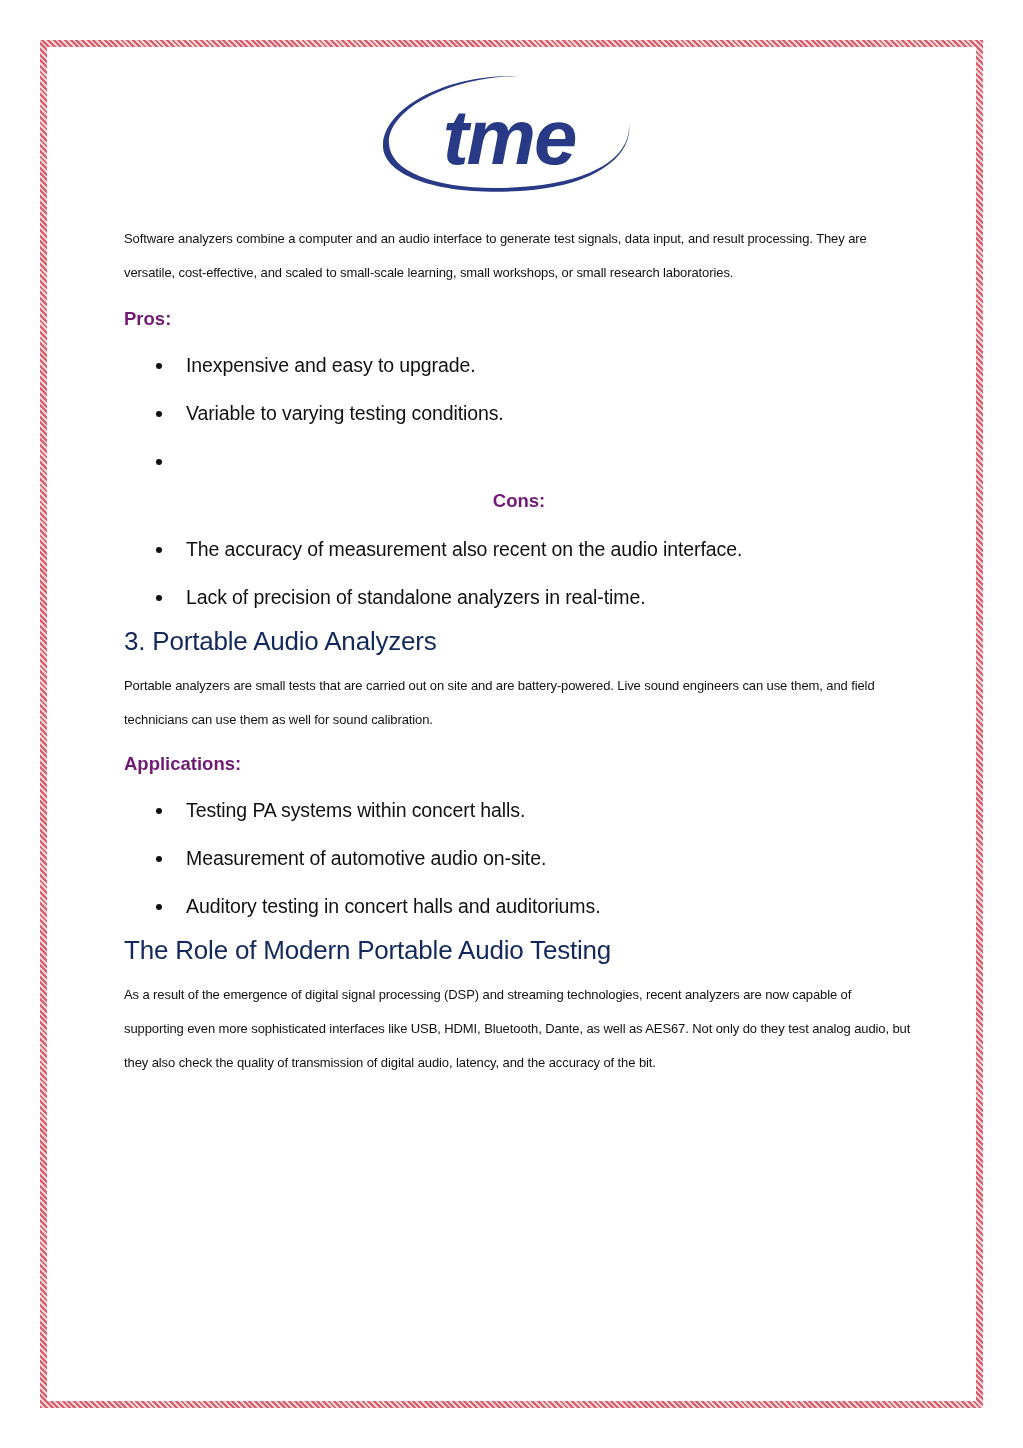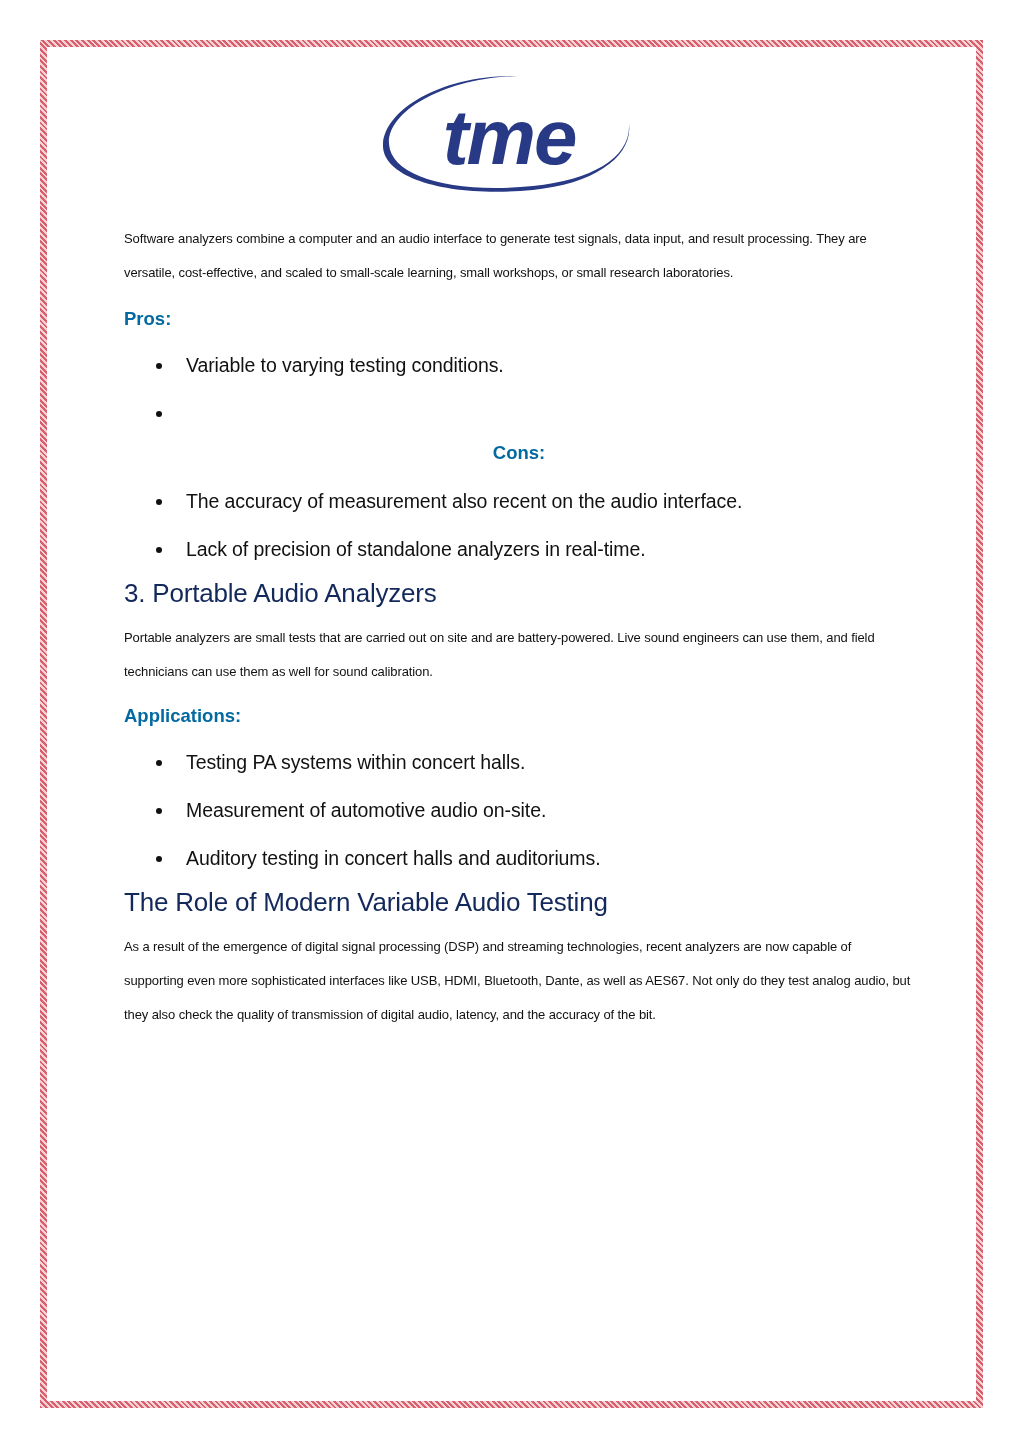--- a/index.html
+++ b/index.html
@@ -9,56 +9,57 @@
       box-sizing: border-box;
       border: 7px solid transparent;
       border-image: repeating-linear-gradient(45deg, #d8606c 0px, #d8606c 2px, #f6d2d6 2px, #f6d2d6 4px) 7;
     }
     .logo { position: absolute; left: 383px; top: 72px; width: 255px; height: 120px; }
     .content {
       position: absolute; left: 124px; top: 222px; width: 790px;
       font-family: "Liberation Sans", sans-serif; color: #111111;
     }
     p.body { font-size: 13px; line-height: 34px; margin: 0; letter-spacing: -0.1px; }
-    .label { color: #0369a1; font-weight: bold; font-size: 18.5px; margin: 0; }
+    .label { color: #701a75; font-weight: bold; font-size: 18.5px; margin: 0; }
     h2.sec { color: #13285b; font-weight: normal; font-size: 26px; margin: 0; letter-spacing: -0.2px; }
     ul.bl { list-style: none; margin: 0; padding: 0; }
     ul.bl li { position: relative; padding-left: 62px; font-size: 19.5px; line-height: 30px; height: 48px; letter-spacing: -0.1px; }
     ul.bl li .dot { position: absolute; left: 32px; top: 13px; width: 6px; height: 6px; border-radius: 50%; background: #111; }
   </style>
 </head>
 <body>
 
 <div class="page-border"></div>
 
 <svg class="logo" viewBox="0 0 255 120">
   <path d="M135 4 C 60 6, 4 40, 6 72 C 8 105, 70 122, 150 114 C 210 108, 248 85, 246 52 C 250 84, 212 112, 150 118 C 65 126, -2 106, 0 72 C 2 36, 62 2, 135 4 Z" fill="#283a85"></path>
   <text x="126" y="92" text-anchor="middle" font-family="'Liberation Sans', sans-serif" font-size="78" font-weight="bold" font-style="italic" fill="#283a85" letter-spacing="-2">tme</text>
 </svg>
 
 <div class="content">
   <p class="body">Software analyzers combine a computer and an audio interface to generate test signals, data input, and result processing. They are versatile, cost-effective, and scaled to small-scale learning, small workshops, or small research laboratories.</p>
 
   <p class="label" style="margin-top:18px;">Pros:</p>
   <ul class="bl" style="margin-top:20px;">
+    <li><span class="dot"></span><span>Inexpensive and easy to upgrade.</span></li>
     <li><span class="dot"></span><span>Variable to varying testing conditions.</span></li>
     <li><span class="dot"></span></li>
   </ul>
 
   <p class="label" style="margin-top:-4px;text-align:center;">Cons:</p>
   <ul class="bl" style="margin-top:22px;">
     <li><span class="dot"></span><span>The accuracy of measurement also recent on the audio interface.</span></li>
     <li><span class="dot"></span><span>Lack of precision of standalone analyzers in real-time.</span></li>
   </ul>
 
   <h2 class="sec" style="margin-top:-4px;">3. Portable Audio Analyzers</h2>
   <p class="body" style="margin-top:12px;">Portable analyzers are small tests that are carried out on site and are battery-powered. Live sound engineers can use them, and field technicians can use them as well for sound calibration.</p>
 
   <p class="label" style="margin-top:16px;">Applications:</p>
   <ul class="bl" style="margin-top:20px;">
     <li><span class="dot"></span><span>Testing PA systems within concert halls.</span></li>
     <li><span class="dot"></span><span>Measurement of automotive audio on-site.</span></li>
     <li><span class="dot"></span><span>Auditory testing in concert halls and auditoriums.</span></li>
   </ul>
 
-  <h2 class="sec" style="margin-top:-4px;">The Role of Modern Variable Audio Testing</h2>
+  <h2 class="sec" style="margin-top:-4px;">The Role of Modern Portable Audio Testing</h2>
   <p class="body" style="margin-top:12px;">As a result of the emergence of digital signal processing (DSP) and streaming technologies, recent analyzers are now capable of supporting even more sophisticated interfaces like USB, HDMI, Bluetooth, Dante, as well as AES67. Not only do they test analog audio, but they also check the quality of transmission of digital audio, latency, and the accuracy of the bit.</p>
 </div>
 
 </body></html>

